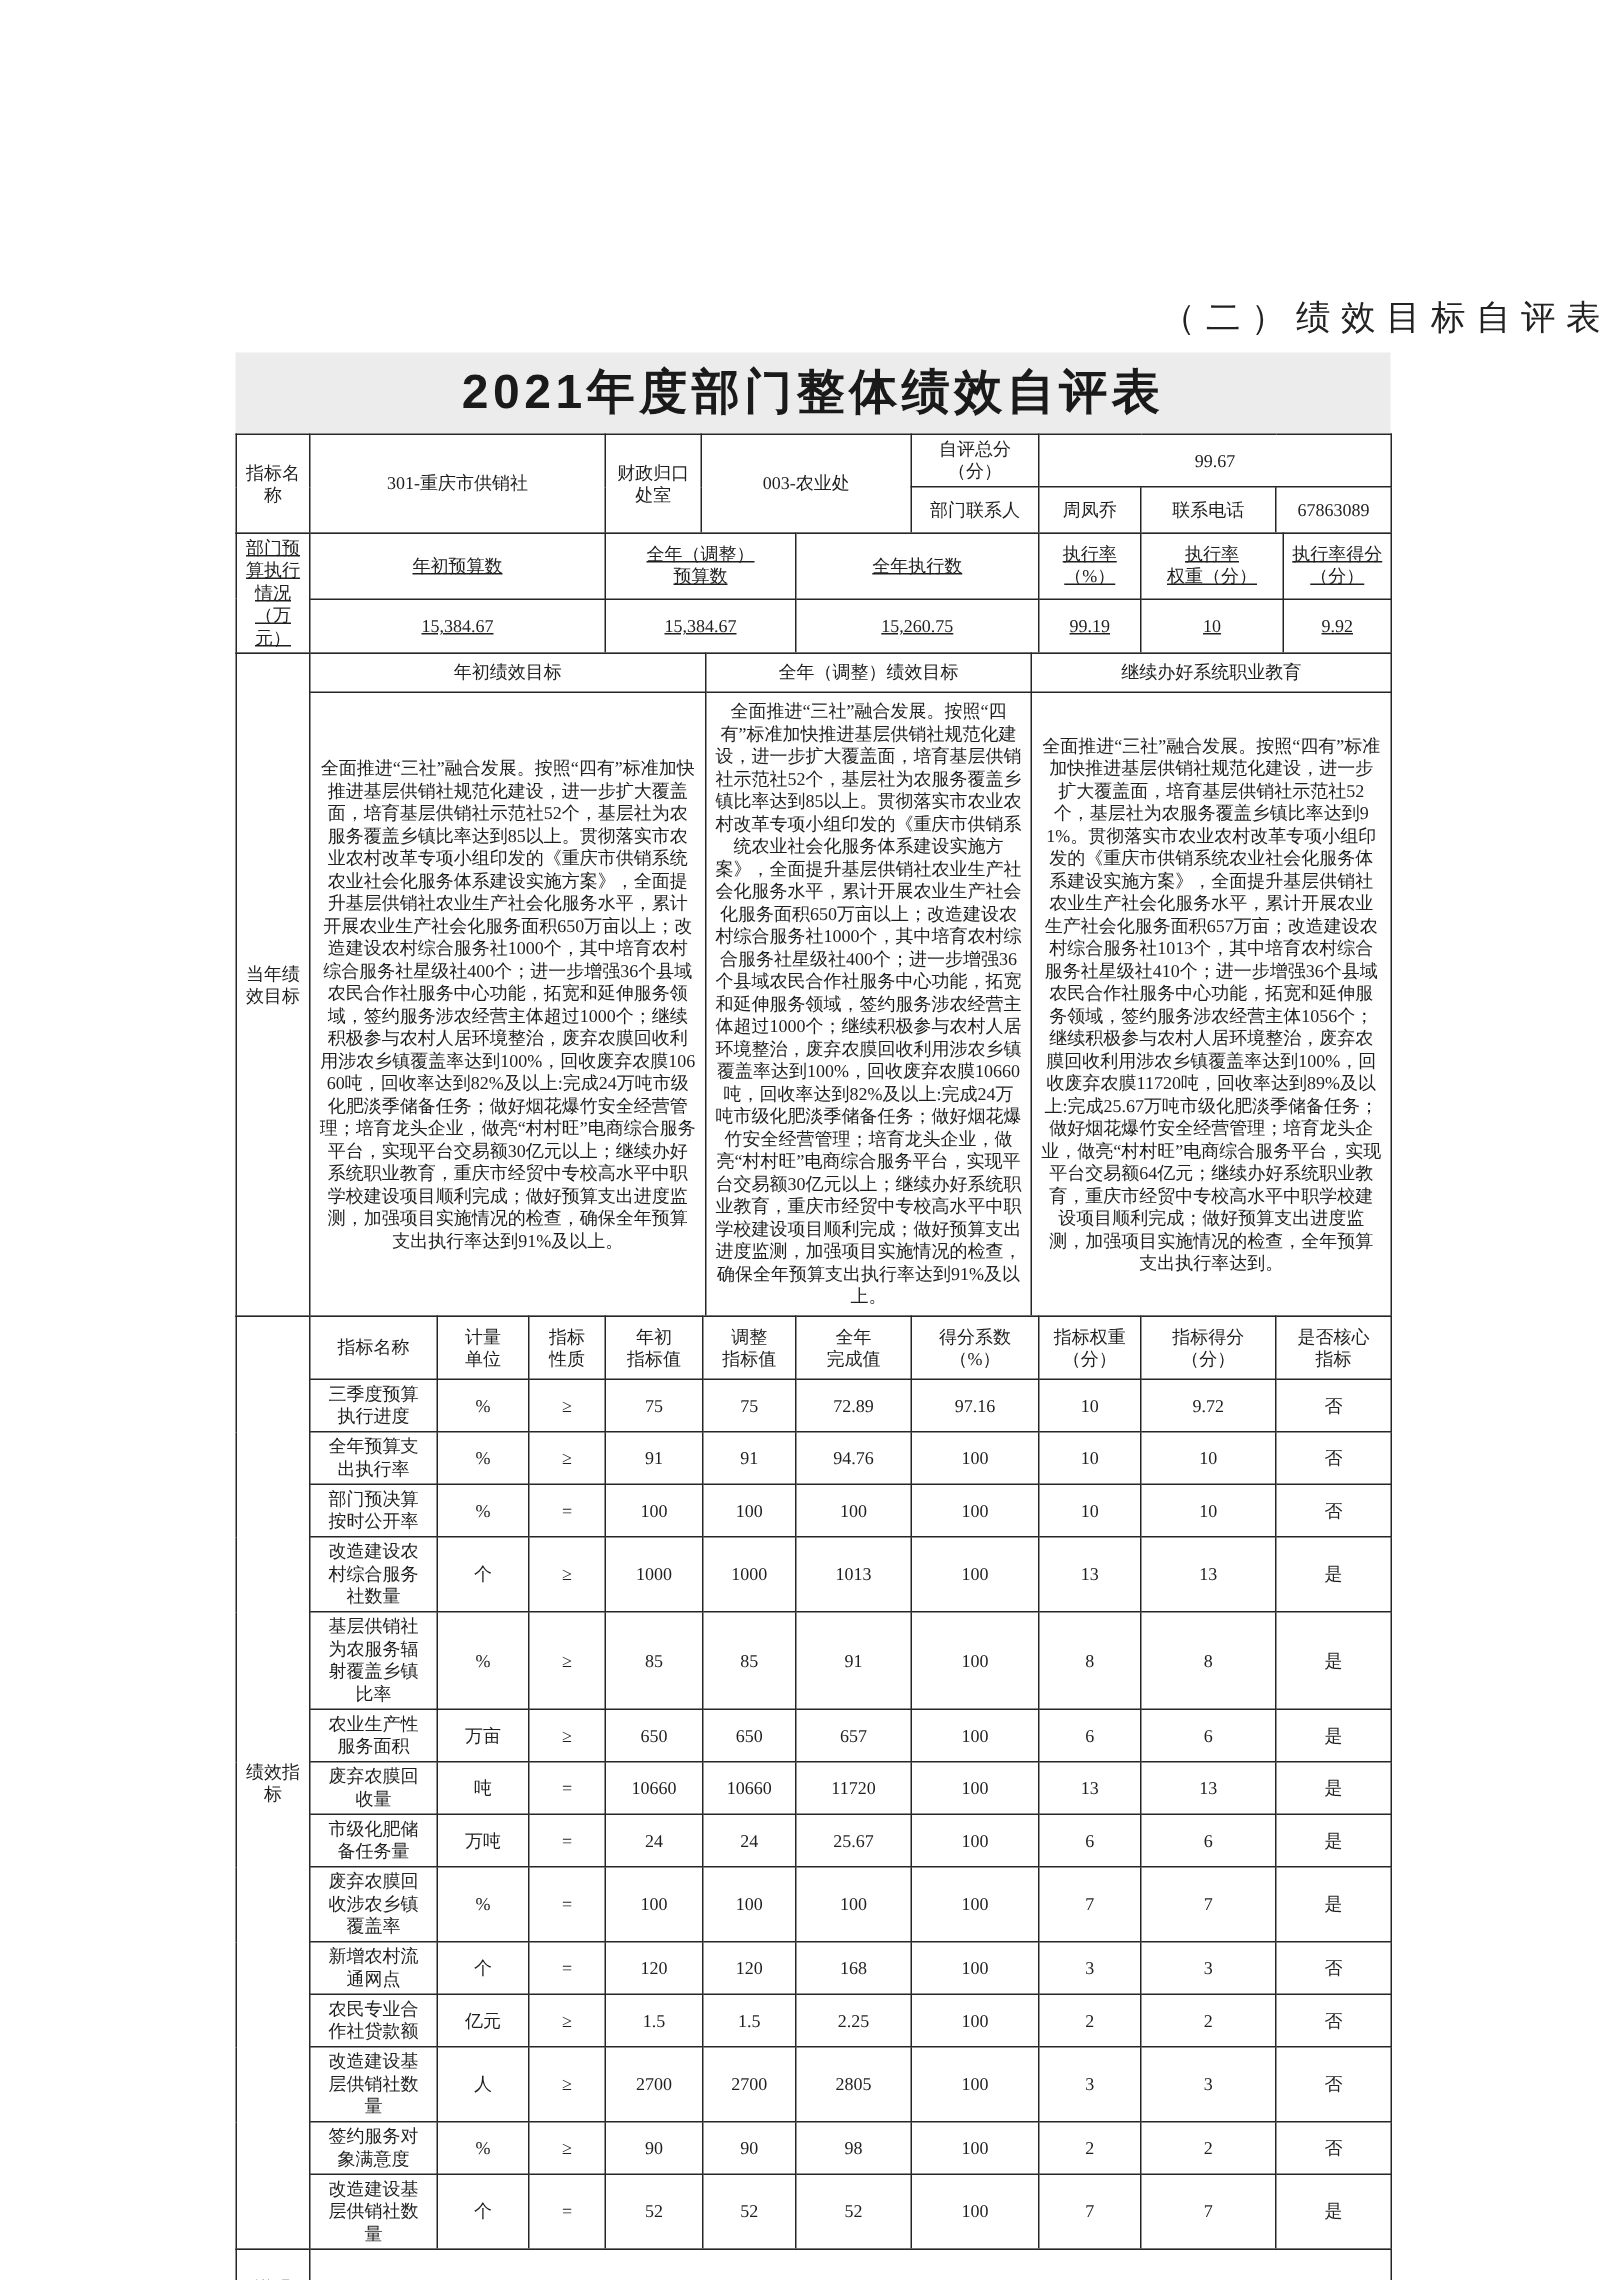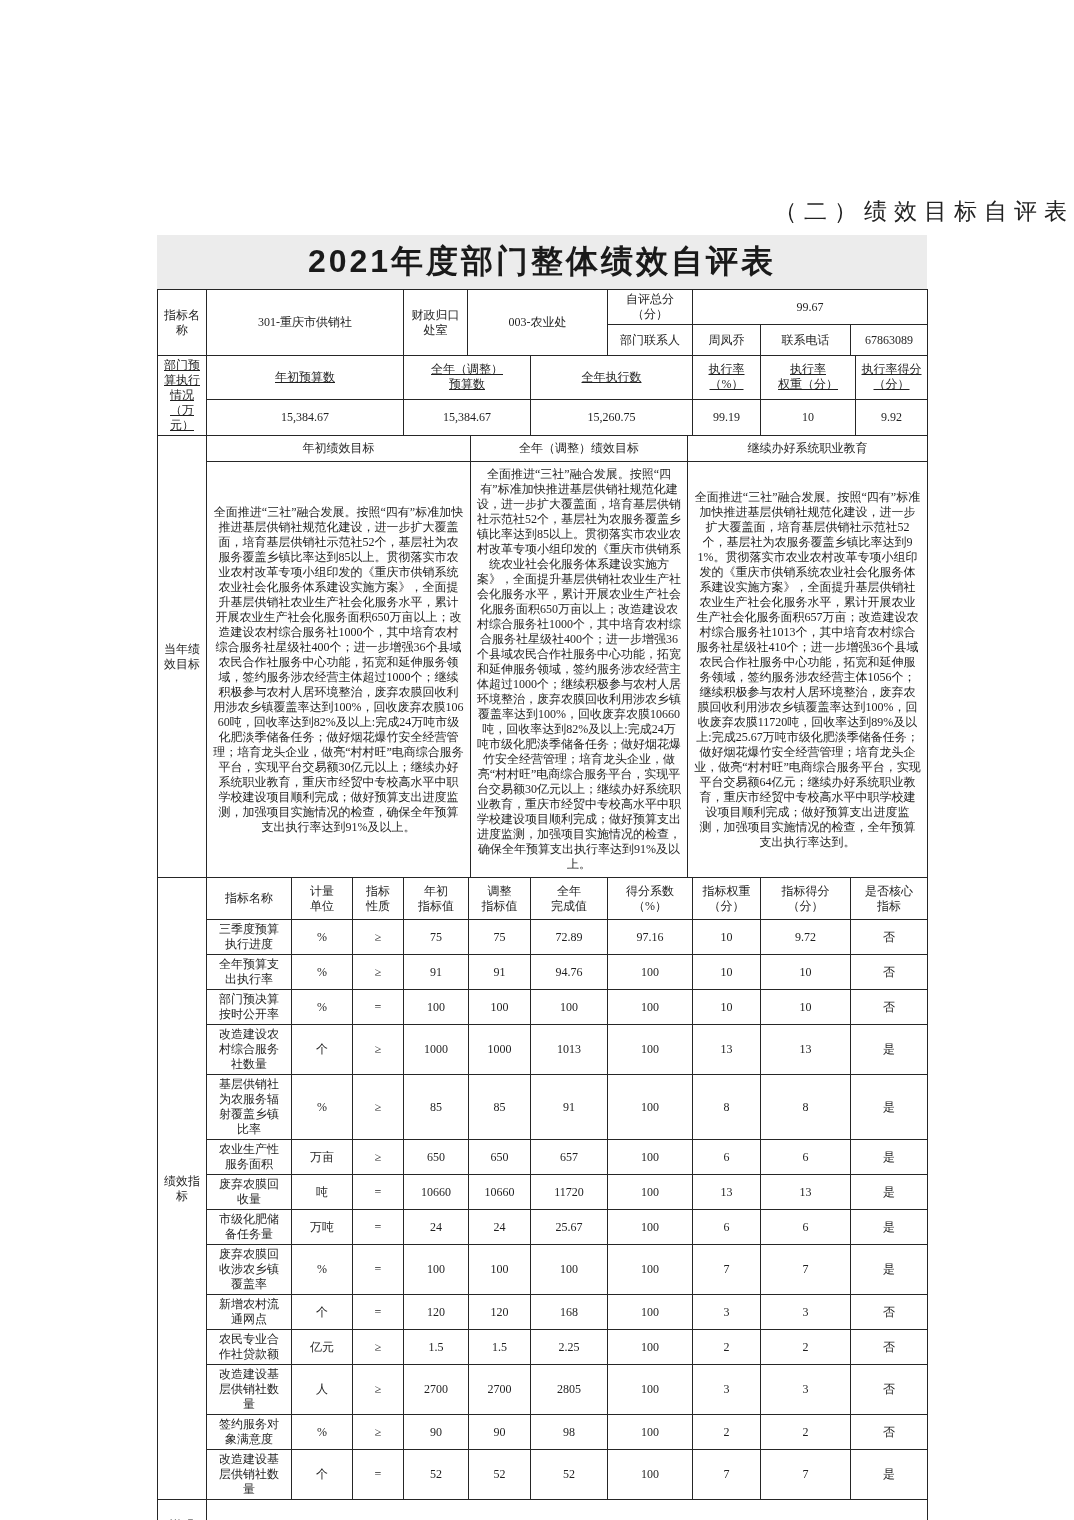--- a/index.html
+++ b/index.html
@@ -26,21 +26,21 @@
   th,td{
     border:1px solid #262626;
     font-size:12px;font-weight:normal;
     text-align:center;vertical-align:middle;
     padding:2px 4px;line-height:15px;
     white-space:pre-line;word-break:break-all;
     box-sizing:border-box;color:#1f1f1f;
   }
   tr.h-info{height:31px;}
   tr.h-bhead{height:28px;text-decoration:underline;}
-  tr.h-bval{height:29px;}
+  tr.h-bval{height:29px;text-decoration:underline;}
   tr.h-ghead{height:26px;}
   tr.h-ihead{height:42px;}
   tr.h-note{height:52px;}
   td.goal{
     text-align:center;vertical-align:middle;
     padding:5px 6px;line-height:15px;font-size:12px;
   }
   td.ind-name{padding:2px 8px;border-radius:12px;}
 </style>
 </head>

